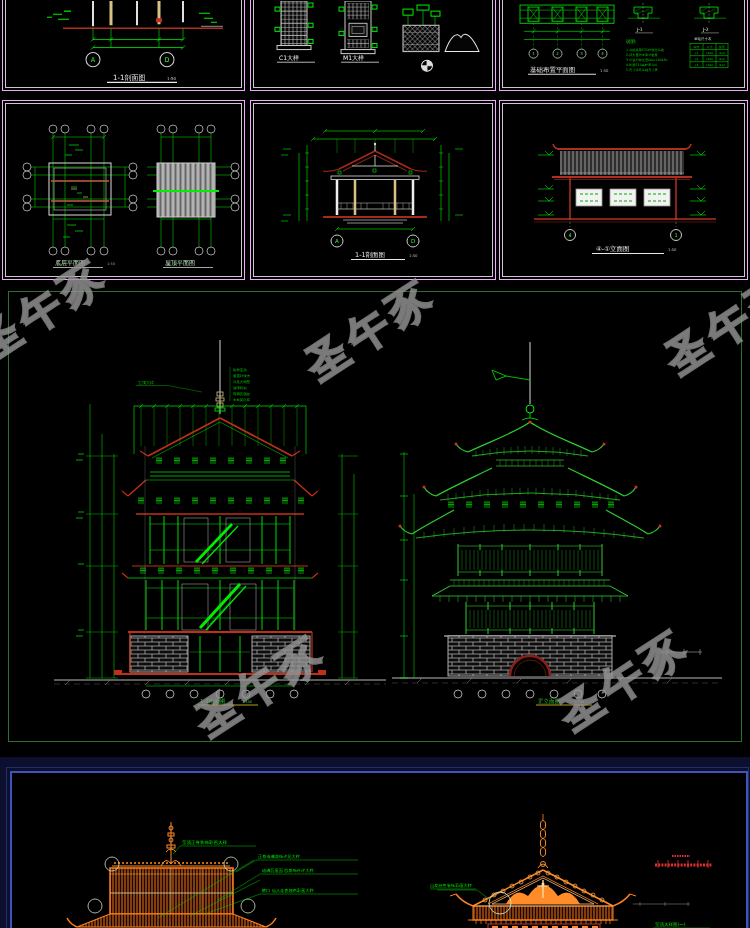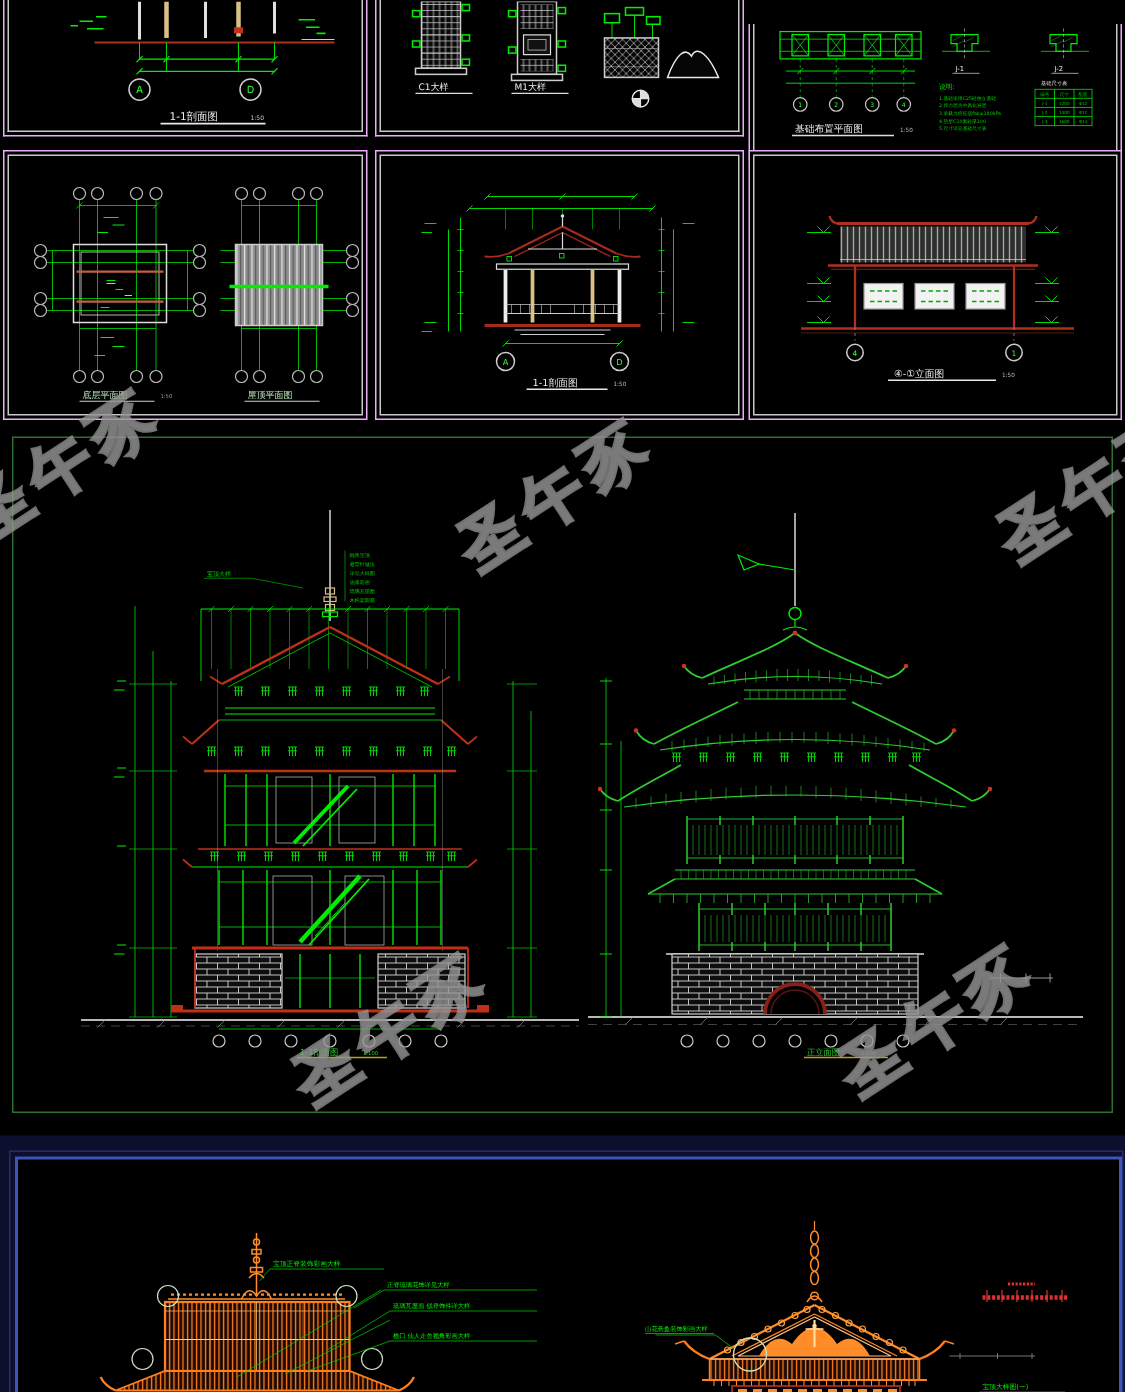--- a/index.html
+++ b/index.html
@@ -145,21 +145,21 @@
         <g>
           <circle cx="172" cy="64" r="5.5" fill="none" stroke="#e8e8e8"></circle>
           <path d="M166.5,64H177.5M172,58.5V69.5" stroke="#e8e8e8" stroke-width="0.8"></path>
           <path d="M172,64L172,58.5A5.5,5.5 0 0 1 177.5,64Z" fill="#dddddd"></path>
           <path d="M172,64L172,69.5A5.5,5.5 0 0 1 166.5,64Z" fill="#dddddd"></path>
         </g>
       </svg>
     </div>
   </div>
 
-  <div class="p-outer cut" style="left:499px;top:16px;width:247px;height:90px">
+  <div class="p-outer cut" style="left:499px;top:0;width:247px;height:90px">
     <div class="p-inner">
       <svg viewBox="0 0 239 84" preserveAspectRatio="none">
         <g stroke="#00ee00" fill="none">
           <rect x="16" y="4" width="94" height="18" stroke-width="0.8"></rect>
           <path d="M16,9H110M16,17H110" stroke-width="0.5"></path>
           <g stroke-width="0.8">
             <rect x="24" y="6" width="11" height="14"></rect>
               <path d="M24,6L35,20M35,6L24,20" stroke-width="0.5"></path>
             <rect x="48" y="6" width="11" height="14"></rect>
               <path d="M48,6L59,20M59,6L48,20" stroke-width="0.5"></path>

